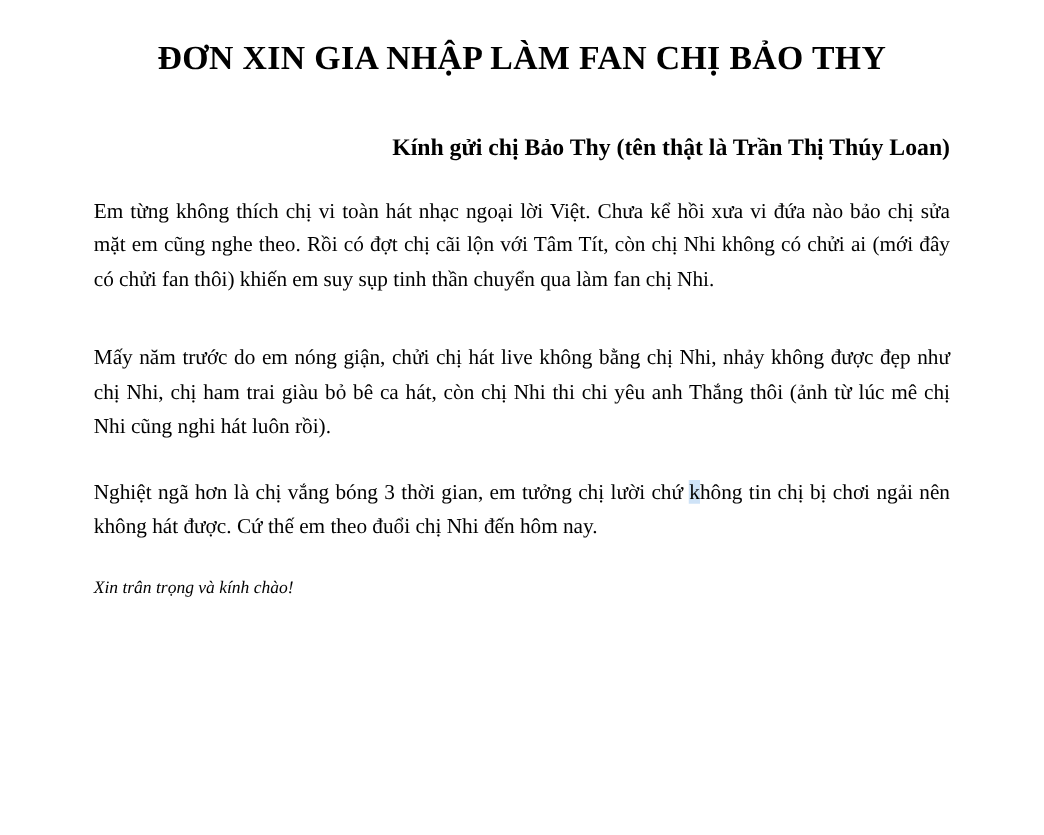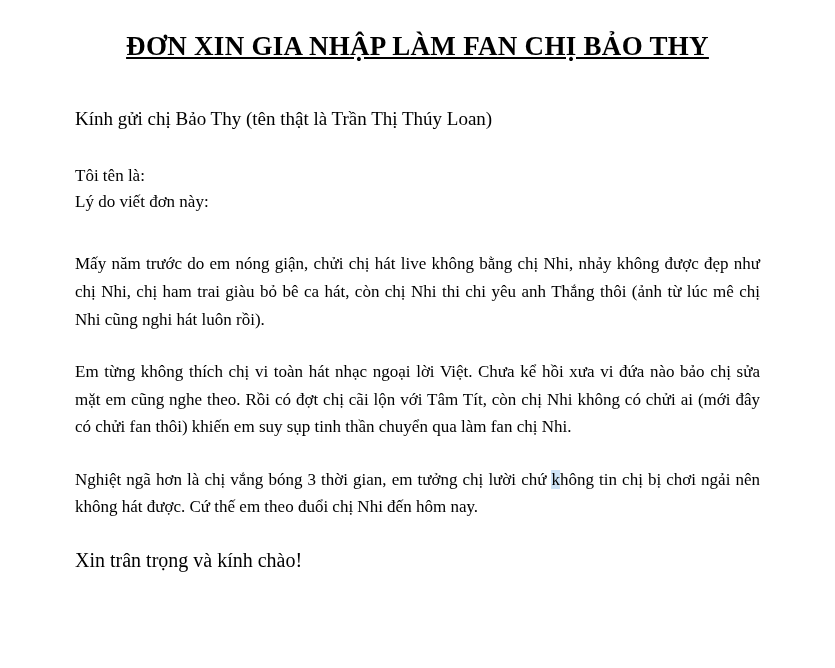--- a/index.html
+++ b/index.html
@@ -21,26 +21,25 @@
     box-sizing: border-box;
     padding: 22px 75px 0 75px;
   }
   .doc-title {
     text-align: center;
     font-size: 27px;
     font-weight: bold;
     letter-spacing: 0.3px;
     margin: 8px 0 0 0;
     line-height: 1.25;
-    text-decoration: underline;
   }
   .salutation {
-    text-align: left;
+    text-align: right;
     font-size: 19px;
-    font-weight: normal;
+    font-weight: bold;
     margin: 44px 0 0 0;
   }
   .field-line {
     font-size: 17px;
     margin: 0;
     line-height: 1.55;
   }
   .field-block {
     margin-top: 33px;
   }
@@ -50,41 +49,38 @@
     text-align: justify;
     margin: 25px 0 0 0;
   }
   .para.first-body {
     margin-top: 35px;
   }
   .highlight {
     background: #cfe3f7;
   }
   .closing {
-    font-size: 20px;
+    font-size: 14px;
+    font-style: italic;
     margin: 28px 0 0 0;
   }
 </style>
 </head>
 <body>
 
 <div class="page">
 
   <h1 class="doc-title">ĐƠN XIN GIA NHẬP LÀM FAN CHỊ BẢO THY</h1>
 
   <div class="salutation">Kính gửi chị Bảo Thy (tên thật là Trần Thị Thúy Loan)</div>
 
-  <div class="field-block">
-    <p class="field-line">Tôi tên là:</p>
-    <p class="field-line">Lý do viết đơn này:</p>
-  </div>
+
+  <p class="para">Em từng không thích chị vi toàn hát nhạc ngoại lời Việt. Chưa kể hồi xưa vi đứa nào bảo chị sửa mặt em cũng nghe theo. Rồi có đợt chị cãi lộn với Tâm Tít, còn chị Nhi không có chửi ai (mới đây có chửi fan thôi) khiến em suy sụp tinh thần chuyển qua làm fan chị Nhi.</p>
 
   <p class="para first-body">Mấy năm trước do em nóng giận, chửi chị hát live không bằng chị Nhi, nhảy không được đẹp như chị Nhi, chị ham trai giàu bỏ bê ca hát, còn chị Nhi thi chi yêu anh Thắng thôi (ảnh từ lúc mê chị Nhi cũng nghi hát luôn rồi).</p>
-
-  <p class="para">Em từng không thích chị vi toàn hát nhạc ngoại lời Việt. Chưa kể hồi xưa vi đứa nào bảo chị sửa mặt em cũng nghe theo. Rồi có đợt chị cãi lộn với Tâm Tít, còn chị Nhi không có chửi ai (mới đây có chửi fan thôi) khiến em suy sụp tinh thần chuyển qua làm fan chị Nhi.</p>
 
   <p class="para">
     <span>Nghiệt ngã hơn là chị vắng bóng 3 thời gian, em tưởng chị lười chứ </span><span class="highlight">k</span><span>hông tin chị bị chơi ngải nên không hát được. Cứ thế em theo đuổi chị Nhi đến hôm nay.</span>
   </p>
 
 
   <p class="closing">Xin trân trọng và kính chào!</p>
 
 </div>
 

